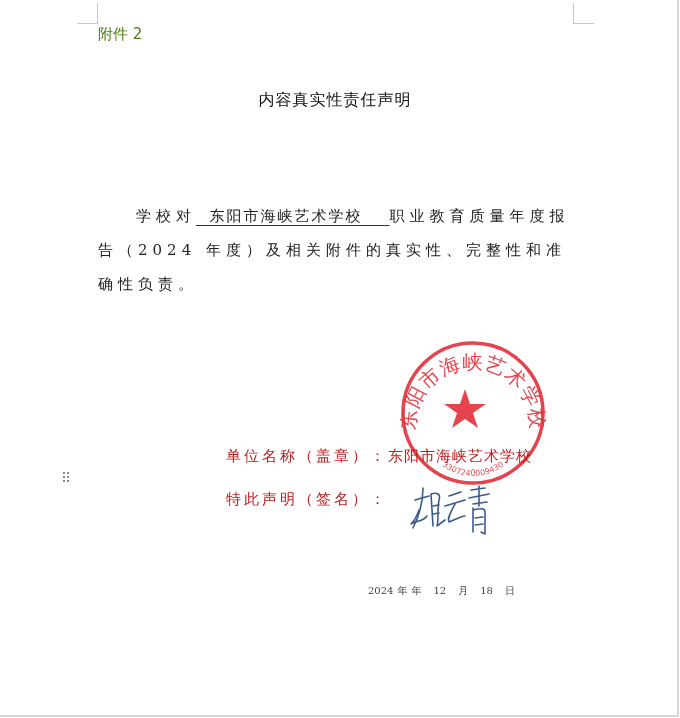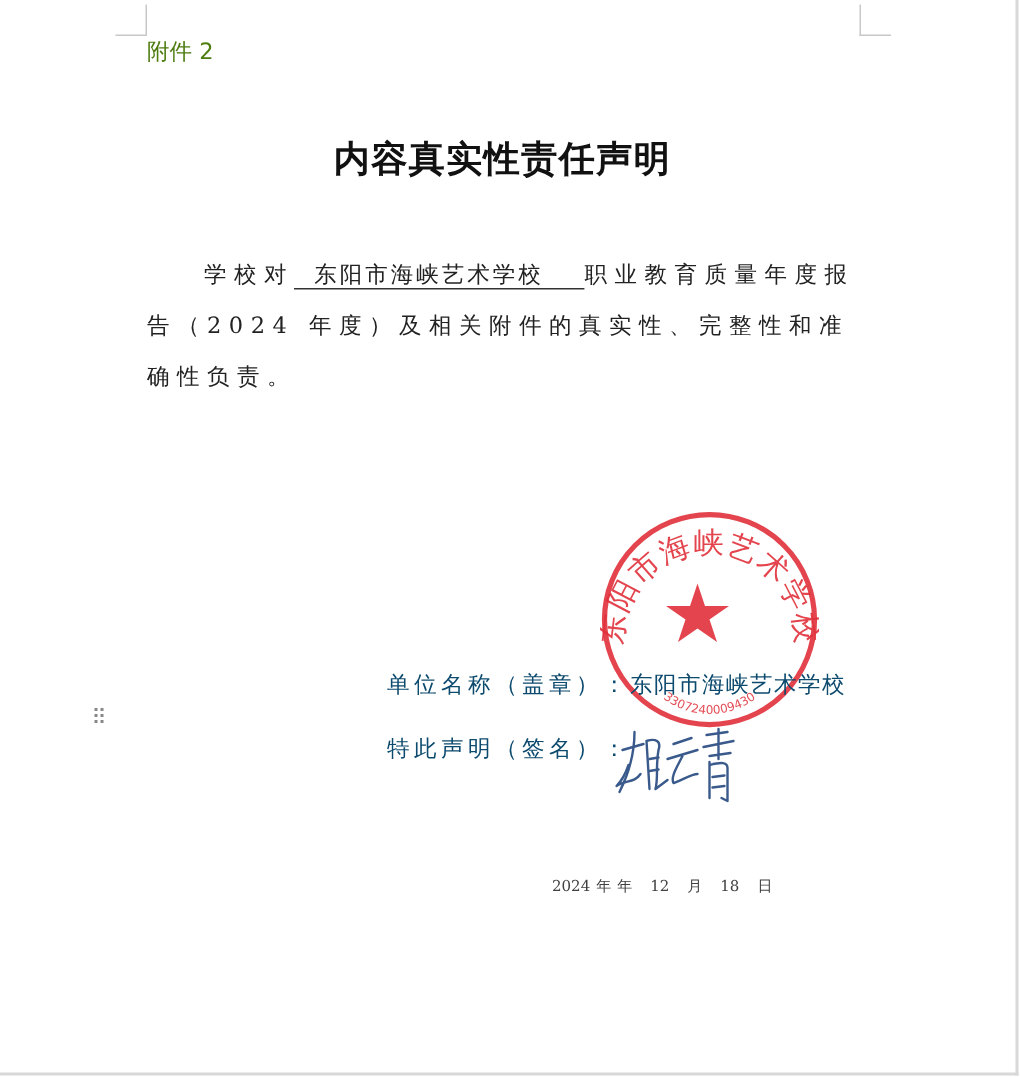--- a/index.html
+++ b/index.html
@@ -14,33 +14,33 @@
     background: #fff;
     border-right: 2px solid #d8d8d8;
     border-bottom: 2px solid #d8d8d8;
   }
   .corner { position: absolute; border-color: #c8c8c8; border-style: solid; width: 20px; height: 20px; }
   .corner.tl { left: 77px; top: 3px; border-width: 0 1px 1px 0; }
   .corner.tr { left: 573px; top: 3px; border-width: 0 0 1px 1px; }
 
   .attach { position: absolute; left: 98px; top: 25px; font-family: "DejaVu Sans", "Liberation Sans", sans-serif; font-size: 15px; letter-spacing: 0px; color: #4d7c0f; }
 
-  .title { position: absolute; left: 0; width: 670px; top: 90px; text-align: center; font-size: 24px; font-weight: bold; letter-spacing: 1px; color: #111; }
+  .title { position: absolute; left: 0; width: 670px; top: 90px; text-align: center; font-size: 16px; font-weight: normal; letter-spacing: 1px; color: #111; }
 
-  .body-text { position: absolute; left: 98px; width: 480px; font-size: 15px; color: #222; letter-spacing: 5px; }
+  .body-text { position: absolute; left: 98px; width: 480px; font-size: 15px; color: #222; letter-spacing: 5px; margin-top: 33px; }
   .p1 { top: 166px; line-height: 34px; text-indent: 38px; }
   .underlined { text-decoration: underline; text-decoration-color: #333; text-underline-offset: 4px; font-family: "DejaVu Sans", "Liberation Sans", sans-serif; letter-spacing: 2px; }
   .p2 { top: 273px; text-indent: 38px; line-height: 24px; }
 
   .handle { position: absolute; left: 63px; top: 472px; width: 8px; height: 12px; }
   .handle i { position: absolute; width: 2px; height: 2px; background: #888; }
 
   .stamp { position: absolute; left: 400px; top: 340px; width: 146px; height: 146px; }
 
-  .sig-line { position: absolute; left: 226px; font-size: 15px; color: #0c4a6e; letter-spacing: 3px; margin-left: 32px; }
+  .sig-line { position: absolute; left: 226px; font-size: 15px; color: #b91c1c; letter-spacing: 3px; }
   .unit { top: 447px; }
   .unit .value { font-family: "DejaVu Sans", "Liberation Sans", sans-serif; letter-spacing: 1px; }
   .rep { top: 490px; }
 
   .signature { position: absolute; left: 405px; top: 480px; width: 100px; height: 58px; }
 
   .date { position: absolute; left: 368px; top: 584px; font-size: 10px; color: #404040; }
   .date span { margin-right: 4px; }
   .date .gap { margin-right: 12px; }
 </style>

